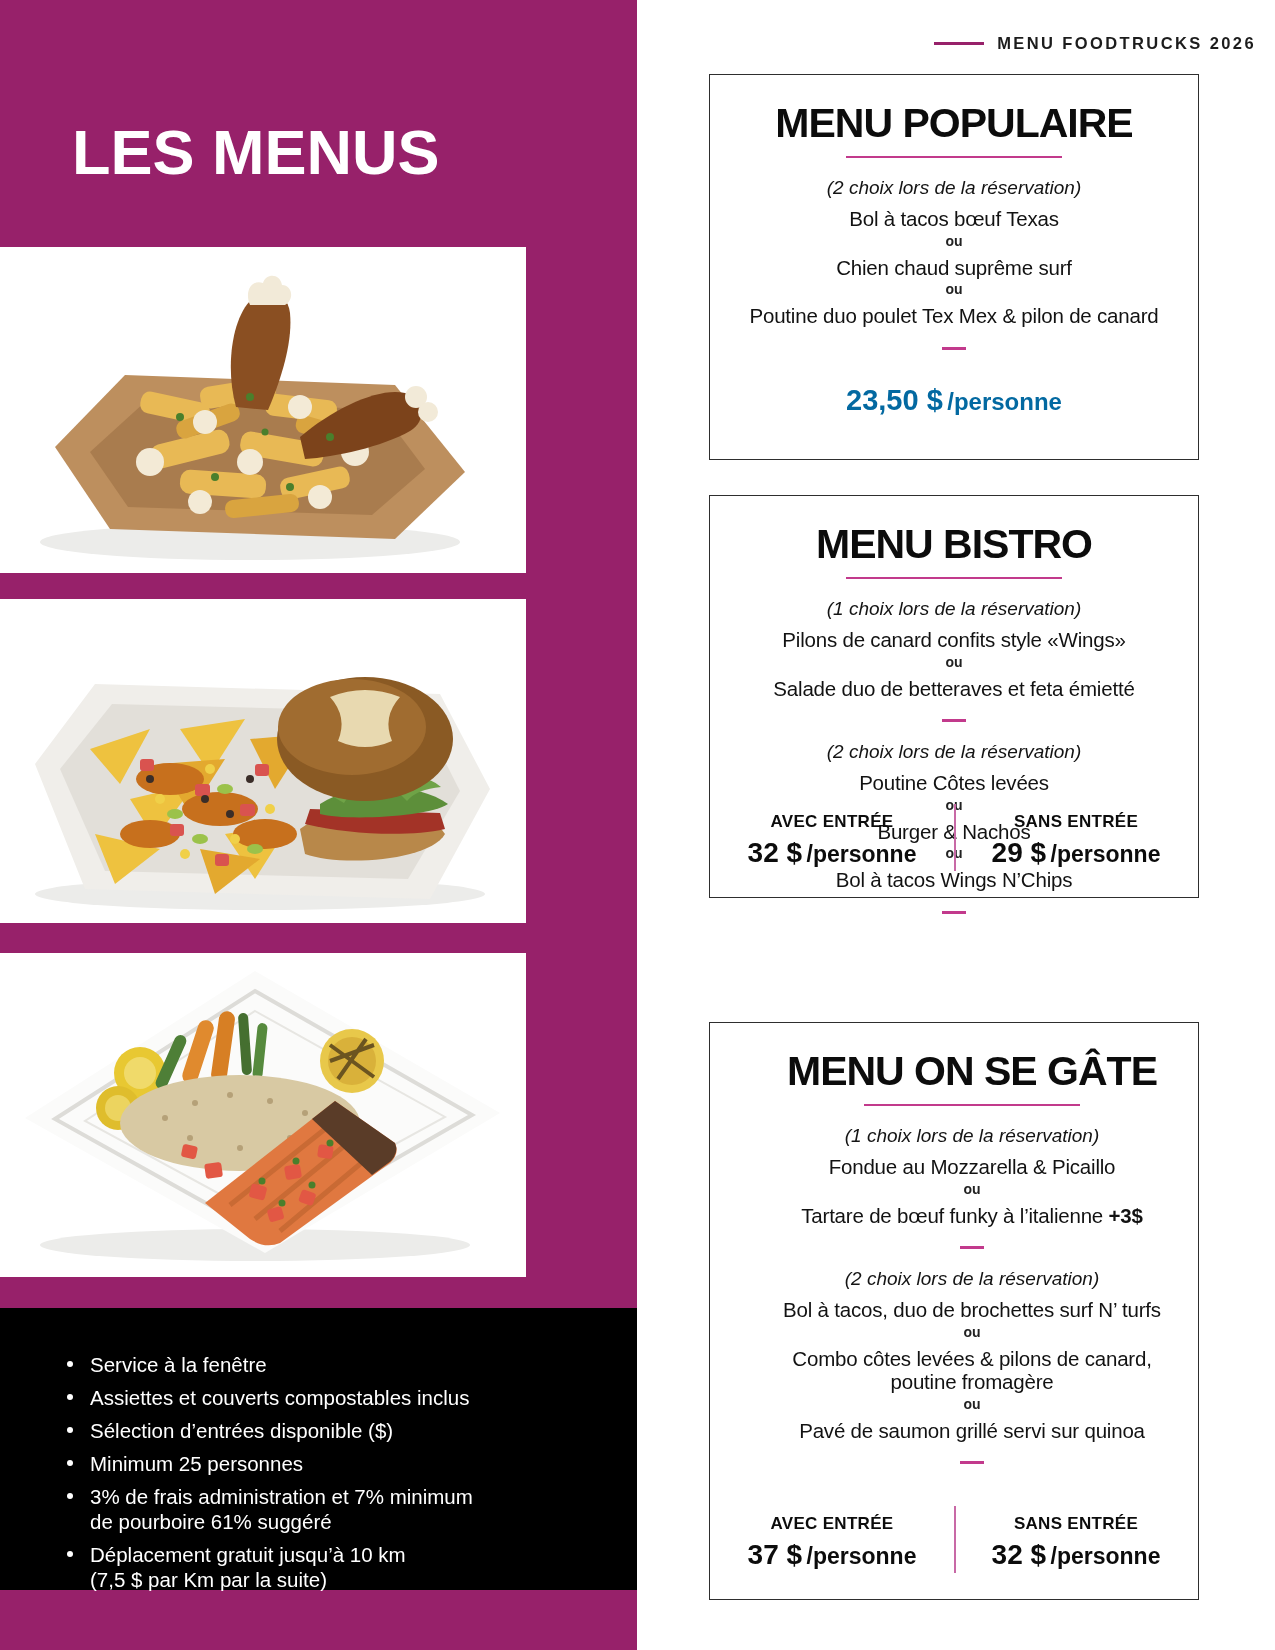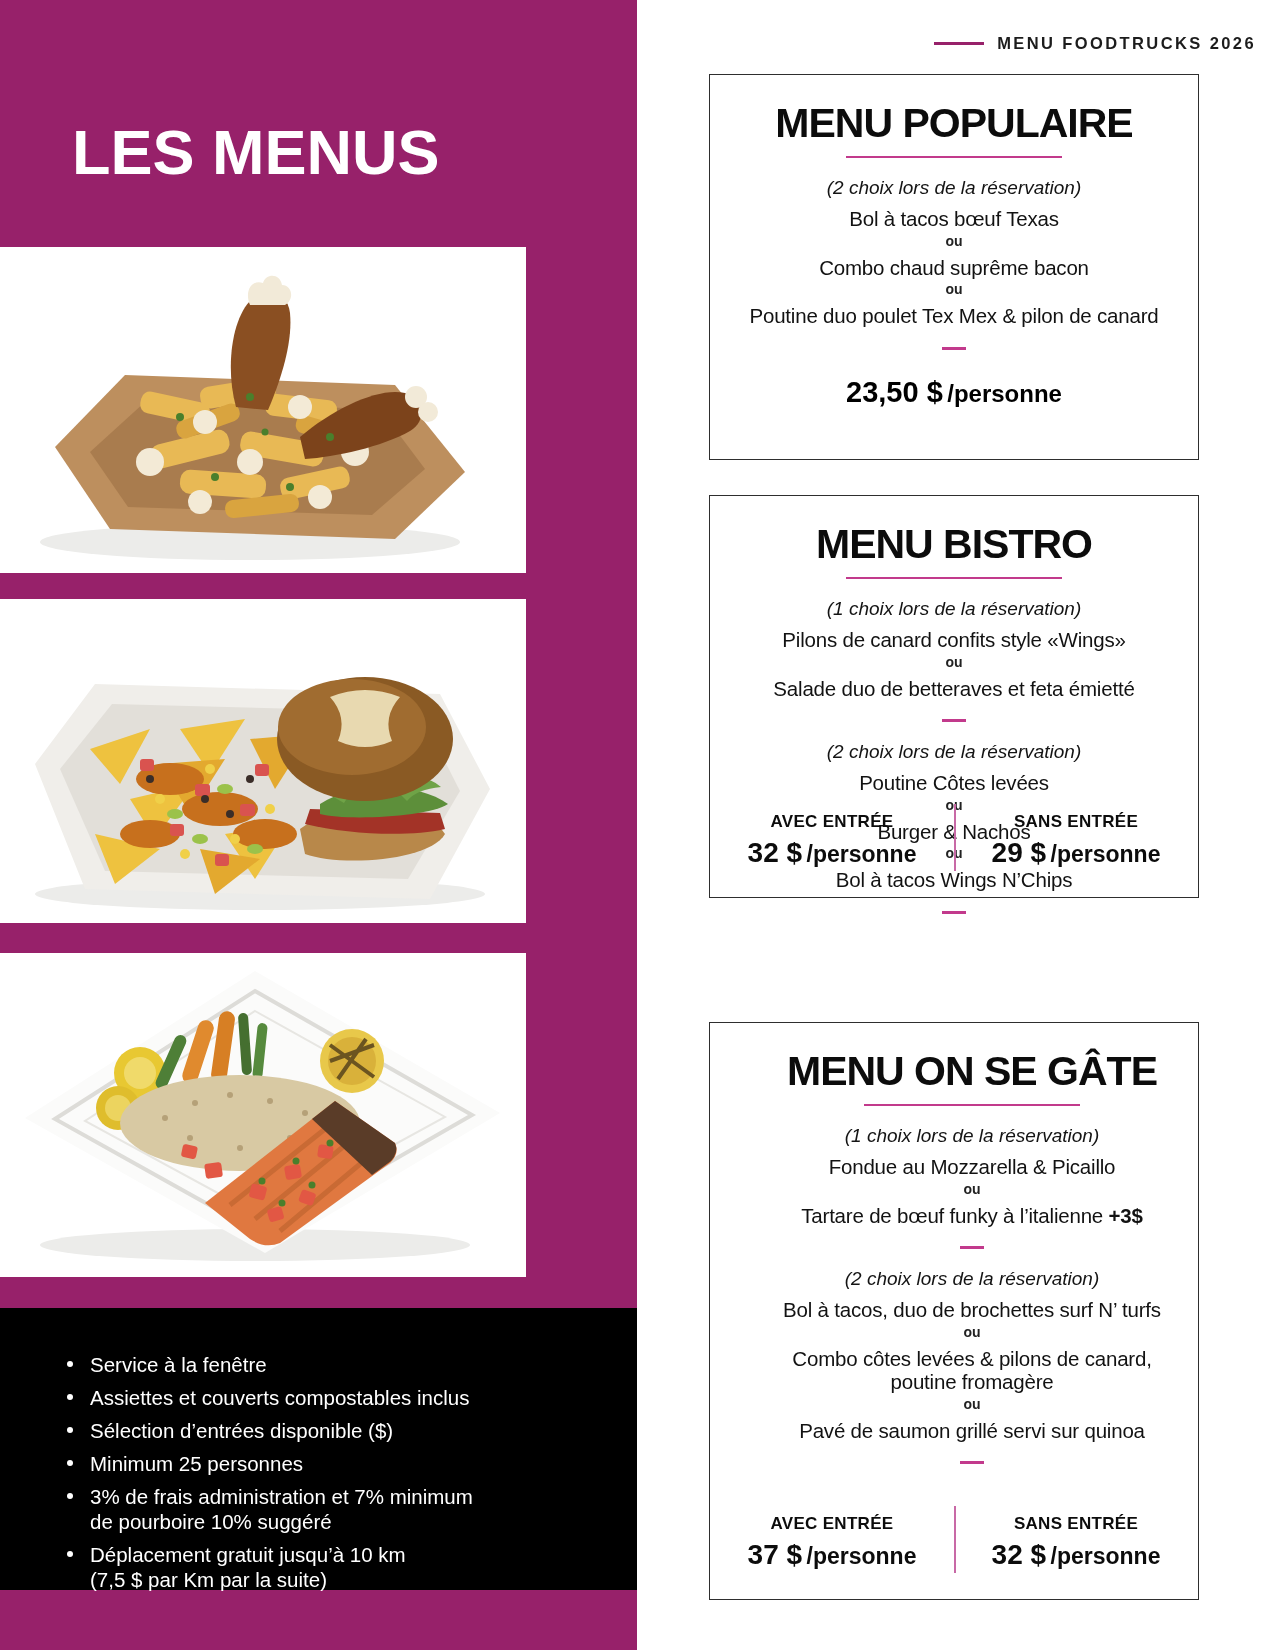--- a/index.html
+++ b/index.html
@@ -36,21 +36,21 @@
   #menu-box-0{top:74px;height:386px;}
   #menu-box-1{top:495px;height:403px;}
   #menu-box-2{top:1022px;height:578px;padding-left:36px;}
   .menu-title{font-size:41px;font-weight:bold;letter-spacing:-1px;color:#0c0c0c;margin-top:27px;line-height:1.05;}
   .title-underline{width:216px;height:2px;background:var(--pink,#C23A8C);margin:11px auto 0;}
   .section-note{font-style:italic;font-size:19px;margin-top:19px;color:#141414;}
   .menu-item{font-size:20.5px;margin-top:8px;color:#121212;white-space:pre-line;line-height:1.15;letter-spacing:-0.2px;}
   .menu-item b{font-weight:bold;}
   .or-label{font-size:14px;font-weight:bold;color:#222;margin-top:3px;line-height:1;}
   .dash-sep{width:24px;height:3px;background:var(--pink,#C23A8C);margin:19px auto 0;}
-  .price-single{margin-top:26px;font-weight:bold;color:#000000;text-align:center;}
+  .price-single{margin-top:34px;font-weight:bold;color:#0369a1;text-align:center;}
   .price-amount{font-size:29px;font-weight:bold;}
   .price-unit{font-size:24px;font-weight:bold;}
   .dual-price-row{position:absolute;left:0;right:0;bottom:28px;display:flex;}
   .price-col{flex:1;}
   .price-label{font-size:17px;font-weight:bold;letter-spacing:0.3px;color:#0c0c0c;}
   .price-value{margin-top:5px;color:#0c0c0c;}
   .price-value .price-amount{font-size:28px;}
   .price-value .price-unit{font-size:23px;}
   .price-divider{position:absolute;left:50%;top:-8px;bottom:-2px;width:2px;background:var(--pink-light,#C869A6);}
 </style>
@@ -248,39 +248,39 @@
     </svg>
   </div>
 
   <div class="notes-panel">
     <ul class="notes-list" id="notes-list">
         <li>Service à la fenêtre</li>
         <li>Assiettes et couverts compostables inclus</li>
         <li>Sélection d’entrées disponible ($)</li>
         <li>Minimum 25 personnes</li>
         <li>3% de frais administration et 7% minimum
-de pourboire 10% suggéré</li>
+de pourboire 61% suggéré</li>
         <li>Déplacement gratuit jusqu’à 10 km
 (7,5 $ par Km par la suite)</li>
       </ul>
   </div>
 
   <div class="page-header">
     <span class="header-dash"></span>
     <span class="header-title">MENU FOODTRUCKS 2026</span>
   </div>
 
   <section class="menu-box" id="menu-box-0">
     <div class="menu-title">MENU POPULAIRE</div>
     <div class="title-underline"></div>
     <div class="menu-body">
         <div class="section-note">(2 choix lors de la réservation)</div>
         <div class="menu-item">Bol à tacos bœuf Texas</div>
         <div class="or-label">ou</div>
-        <div class="menu-item">Combo chaud suprême bacon</div>
+        <div class="menu-item">Chien chaud suprême surf</div>
         <div class="or-label">ou</div>
         <div class="menu-item">Poutine duo poulet Tex Mex &amp; pilon de canard</div>
         <div class="dash-sep"></div>
       </div>
     <div class="price-single">
       <span class="price-amount">23,50 $</span>
       <span class="price-unit">/personne</span>
     </div>
   </section>
 

